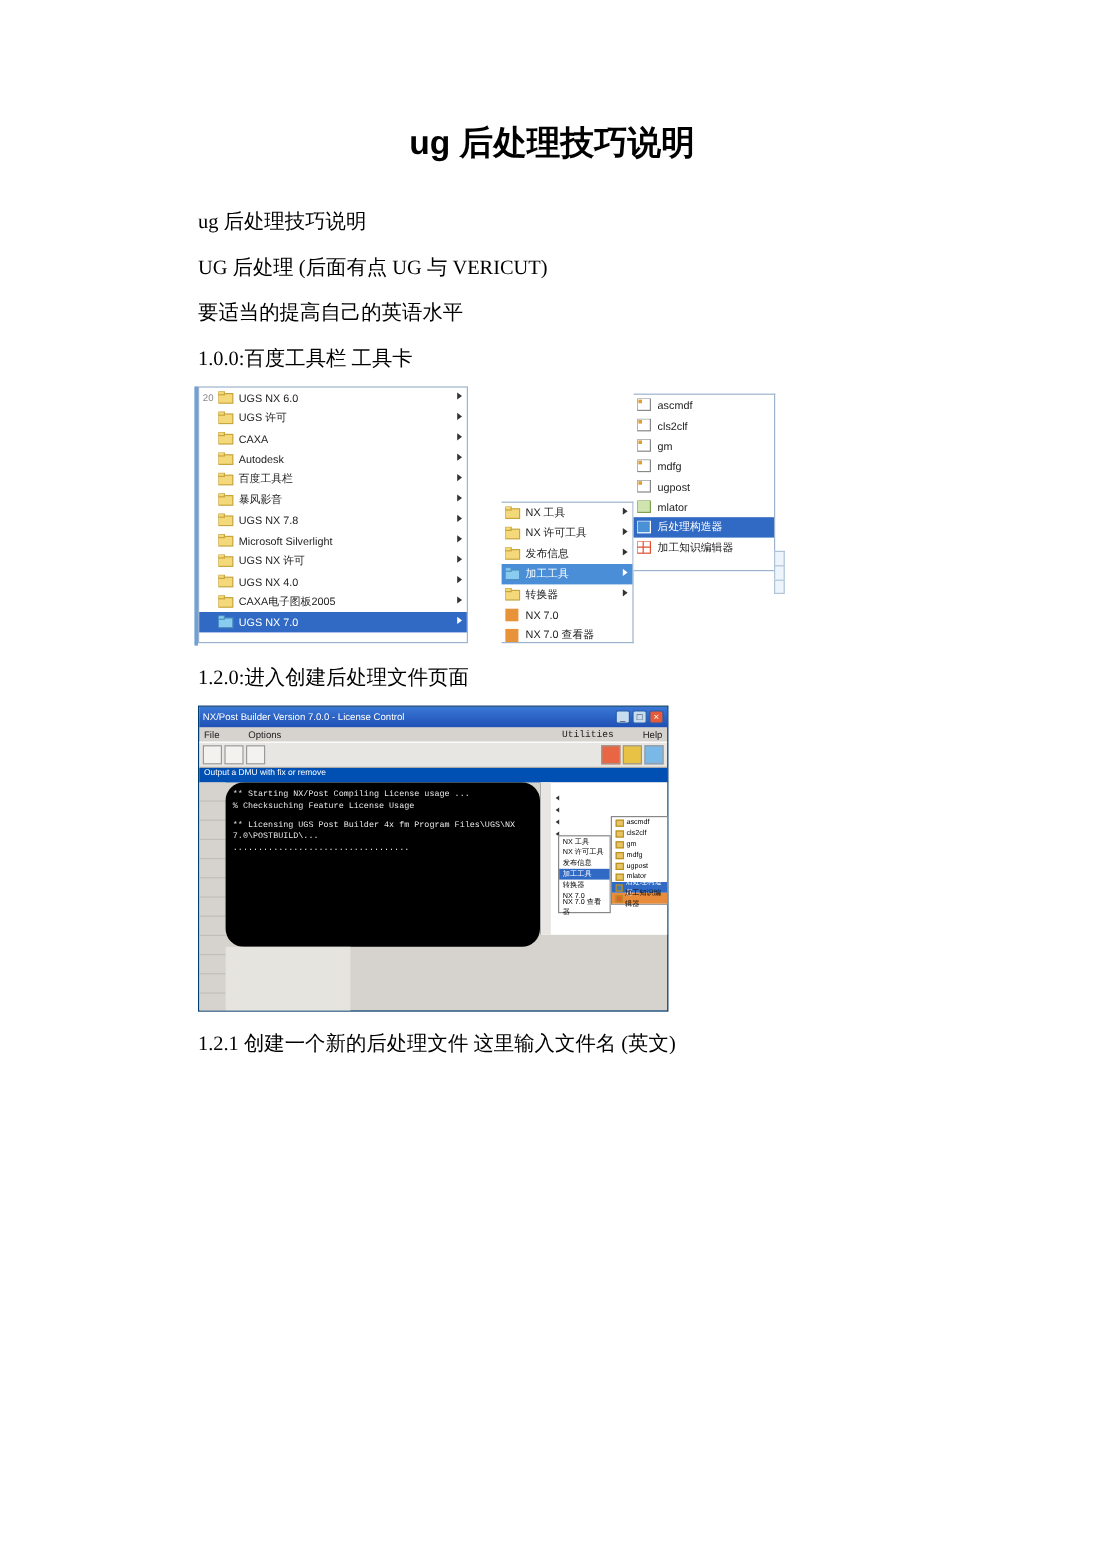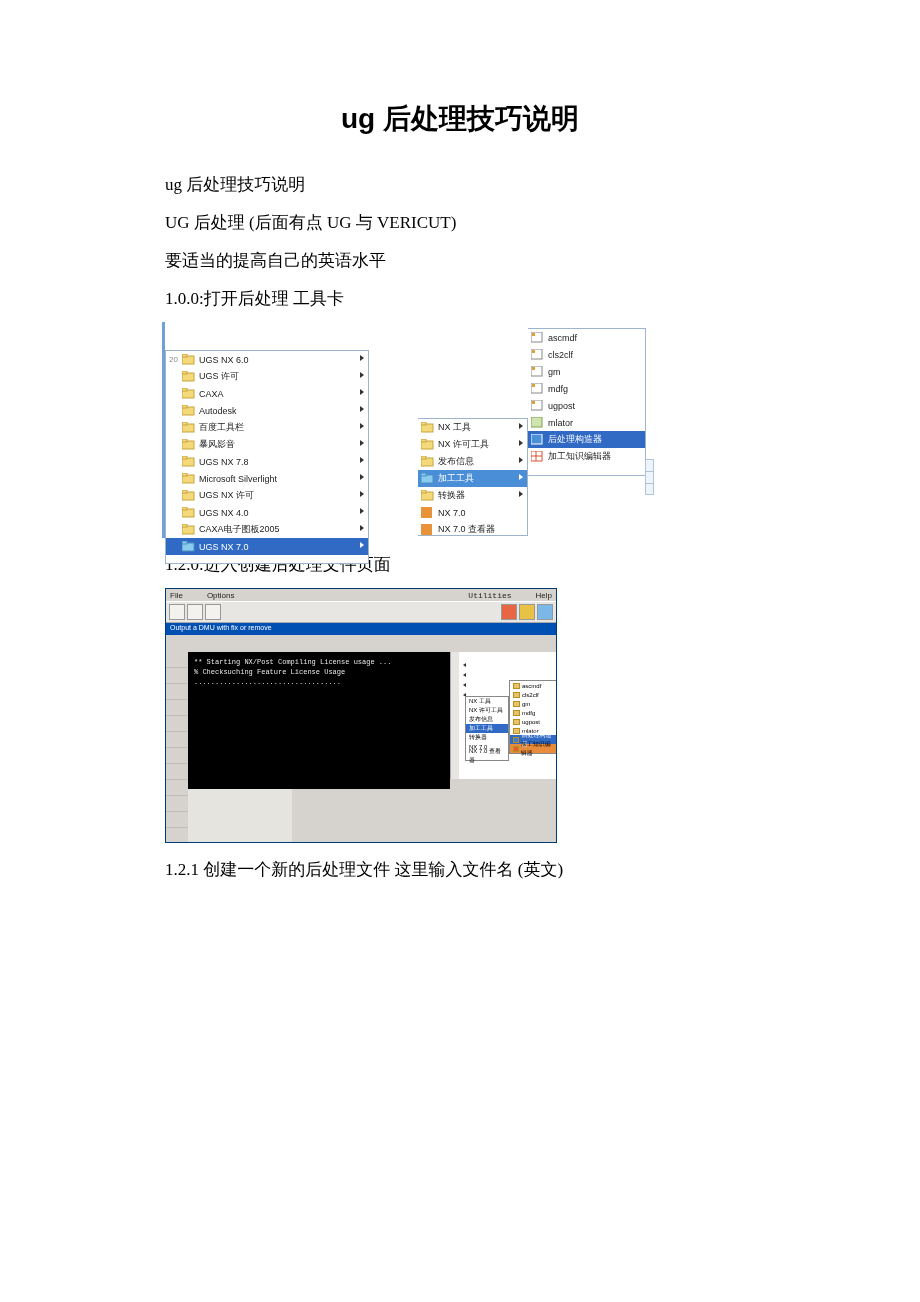--- a/index.html
+++ b/index.html
@@ -31,21 +31,21 @@
       background: #fff;
       font-family: "SimSun", Arial, sans-serif;
       font-size: 9px;
     }
     
     .menu-col {
       position: absolute;
       background: #fff;
       border: 1px solid #9db4cc;
     }
-    .menu-col.col1 { left: 0; top: 0; width: 204px; height: 214px; margin-top: 28px; }
+    .menu-col.col1 { left: 0; top: 0; width: 225px; height: 214px; }
     .menu-col.col2 { left: 253px; top: 96px; width: 110px; height: 118px; border-left: none; }
     .menu-col.col3 { left: 363px; top: 6px; width: 118px; height: 148px; border-left: none; }
     .menu-item {
       display: flex;
       align-items: center;
       height: 17px;
       padding: 0 3px;
       position: relative;
       color: #222;
     }
@@ -98,21 +98,21 @@
     .sc2-menubar { height: 12px; font-size: 8px; padding: 0 4px; color:#222; display:flex; gap:24px; align-items:center;}
     .sc2-menubar .r{margin-left:auto;font-family:Liberation Mono, monospace;}
     .sc2-toolbar { height: 22px; background:#e8e6e2; border-top:1px solid #fff; border-bottom:1px solid #aaa; display:flex; align-items:center; padding:0 3px; gap:2px; justify-content:space-between;}
     .sc2-toolbar .lbtn { display:flex; gap:2px;}
     .sc2-toolbar .rbtn { display:flex; gap:2px;}
     .tbtn{ width:16px;height:16px;border:1px solid #999;background:#f4f2ee;display:inline-block;}
     .tbtn.c1{background:#e86644;}
     .tbtn.c2{background:#e8c244;}
     .tbtn.c3{background:#7ab8e8;}
     .sc2-bluebar{ height:12px; background:#0050b3; color:#fff; font-size:7px; padding:1px 4px;}
-    .sc2-black{ position:absolute; left:22px; top:63px; width:262px; height:137px; background:#000; color:#ddd; font-size:7px; padding:6px; font-family: "Courier New", monospace; line-height:1.4; }
+    .sc2-black{ position:absolute; left:22px; top:63px; width:262px; height:137px; background:#000; color:#ddd; font-size:7px; padding:6px; font-family: "Courier New", monospace; line-height:1.4;border-radius:15px; }
     .sc2-black .b1{ font-size:7px; color:#e6e6e6;}
     .sc2-leftcol{ position:absolute; left:0; top:63px; width:22px; height:192px; background:#d6d3ce;}
     .sc2-leftcol .it{ height:16px; border-bottom:1px solid #c0beb8;}
     .sc2-bottom{ position:absolute; left:22px; top:200px; width:104px; height:55px; background:#e6e4df;}
     .sc2-rightpanel{ position:absolute; left:284px; top:63px; width:107px; height:127px; background:#fff; border-left:1px solid #aaa;}
     .sc2-rightpanel .scrl{position:absolute; left:0; top:0; width:8px; height:100%; background:#e8e6e2;}
     .sc2-rightpanel .menu{ position:absolute; left:10px; top:8px; font-size:6px;}
     .sc2-rightpanel .menu .mi{ height:10px; display:flex; align-items:center; gap:3px; padding:0 2px; color:#222;}
     .sc2-rightpanel .menu .mi .ar{ width:0;height:0;border-top:2px solid transparent;border-bottom:2px solid transparent;border-right:3px solid #333;}
     .sc2-rightpanel .sub1{ position:absolute; left:14px; top:44px; width:44px; background:#fff; border:1px solid #888; font-size:6px;}
@@ -137,21 +137,21 @@
     }
   </style>
 </head>
 <body>
 
 <h1 class="title">ug 后处理技巧说明</h1>
 
 <p class="body-text">ug 后处理技巧说明</p>
 <p class="body-text">UG 后处理 (后面有点 UG 与 VERICUT)</p>
 <p class="body-text">要适当的提高自己的英语水平</p>
-<p class="body-text">1.0.0:打开后处理 工具卡</p>
+<p class="body-text">1.0.0:百度工具栏 工具卡</p>
 
 <div class="screenshot1">
   <div class="leftbar"></div>
   <div class="menu-col col1">
     <div class="menu-item">
         <span class="num">20</span>
         <span class="folder-icon">
           <svg width="13" height="11">
             <rect x="0" y="2" width="12" height="8" fill="#f3d97a" stroke="#c9a53e"></rect>
             <rect x="0" y="0" width="5" height="3" fill="#f3d97a" stroke="#c9a53e"></rect>
@@ -429,20 +429,28 @@
         <div class="s"></div>
         <div class="s"></div>
       </div>
   </div>
 </div>
 
 <p class="body-text">1.2.0:进入创建后处理文件页面</p>
 
 <div class="screenshot2">
 
+  <div class="sc2-titlebar">
+    <span>NX/Post Builder Version 7.0.0 - License Control</span>
+    <span class="wb">
+      <span>_</span>
+      <span>□</span>
+      <span class="cx">×</span>
+    </span>
+  </div>
   <div class="sc2-menubar">
     <span>File</span>
     <span>Options</span>
     <span class="r">Utilities</span>
     <span>Help</span>
   </div>
   <div class="sc2-toolbar">
     <div class="lbtn">
       <span class="tbtn"></span>
       <span class="tbtn"></span>
@@ -467,20 +475,21 @@
       <div class="it"></div>
     <div class="it"></div>
       <div class="it"></div>
       <div class="it"></div>
       <div class="it"></div>
   </div>
 
   <div class="sc2-black">
     <div class="b1">** Starting NX/Post Compiling License usage ...</div>
     <div class="b1">% Checksuching Feature License Usage</div>
+    <div class="b1" style="margin-top:6px">** Licensing UGS Post Builder 4x fm Program Files\UGS\NX 7.0\POSTBUILD\...</div>
     <div class="b1">...................................</div>
   </div>
 
   <div class="sc2-bottom"></div>
 
   <div class="sc2-rightpanel">
     <div class="scrl"></div>
     <div class="menu">
       <div class="mi">
           <span class="ar"></span>

